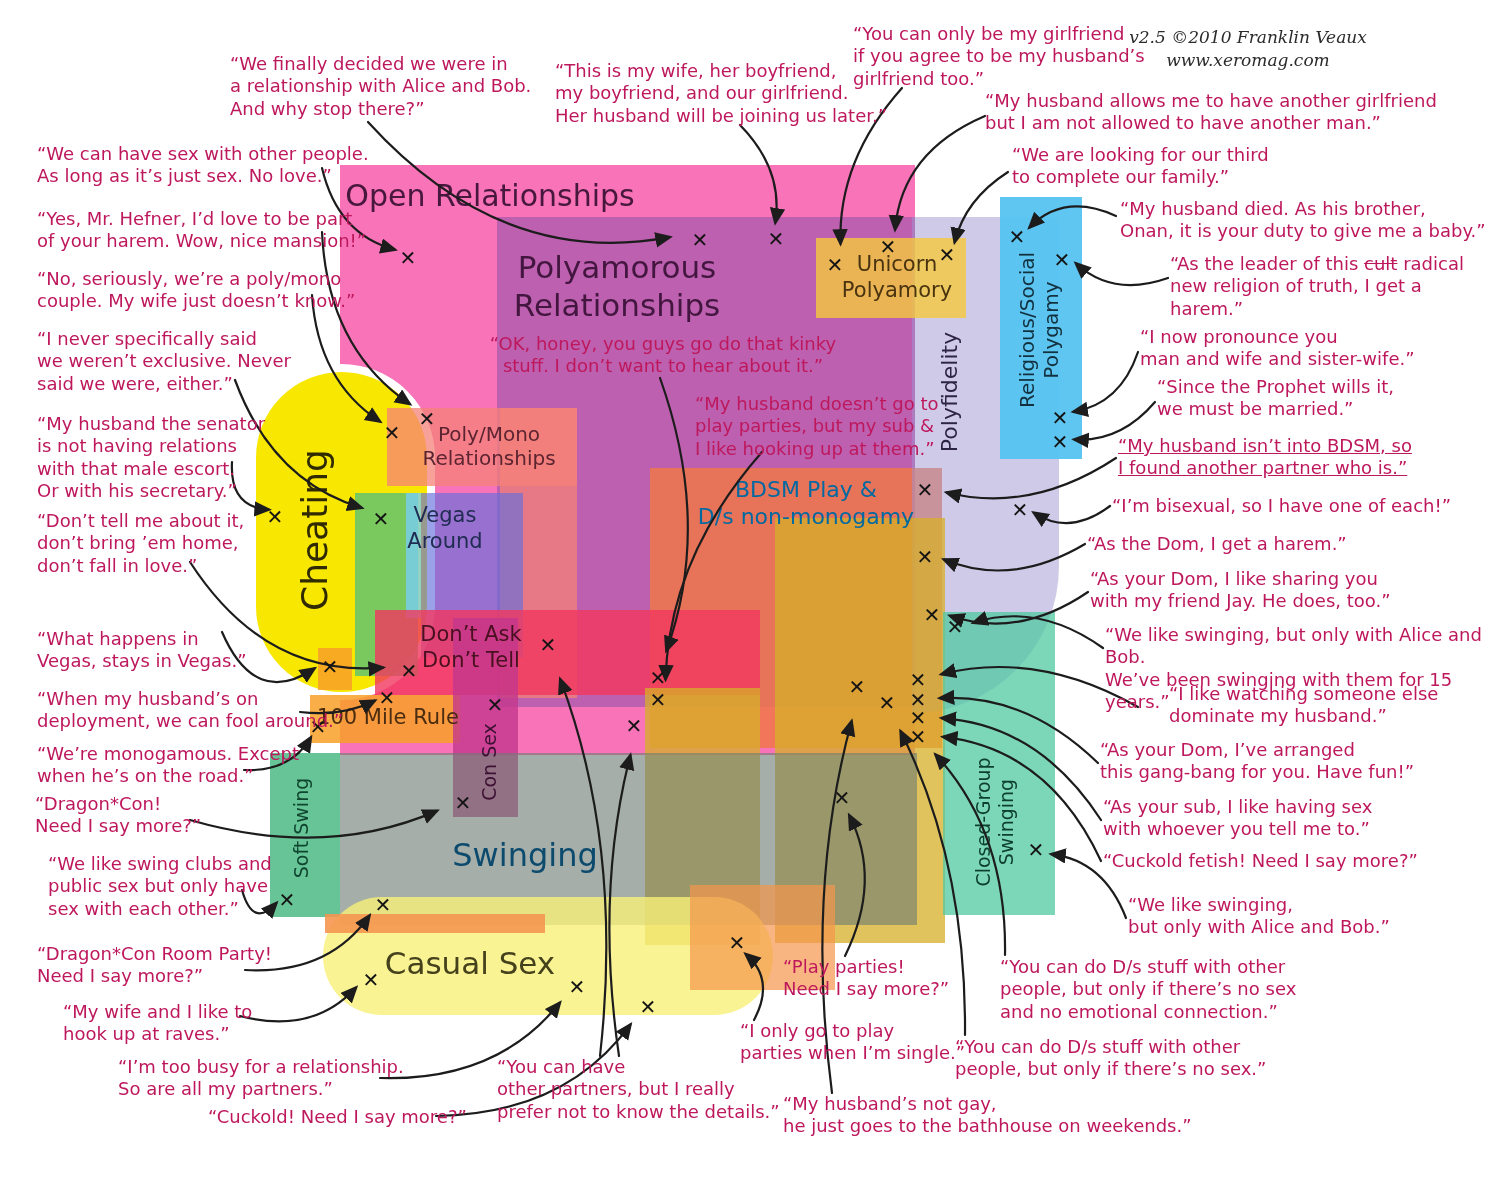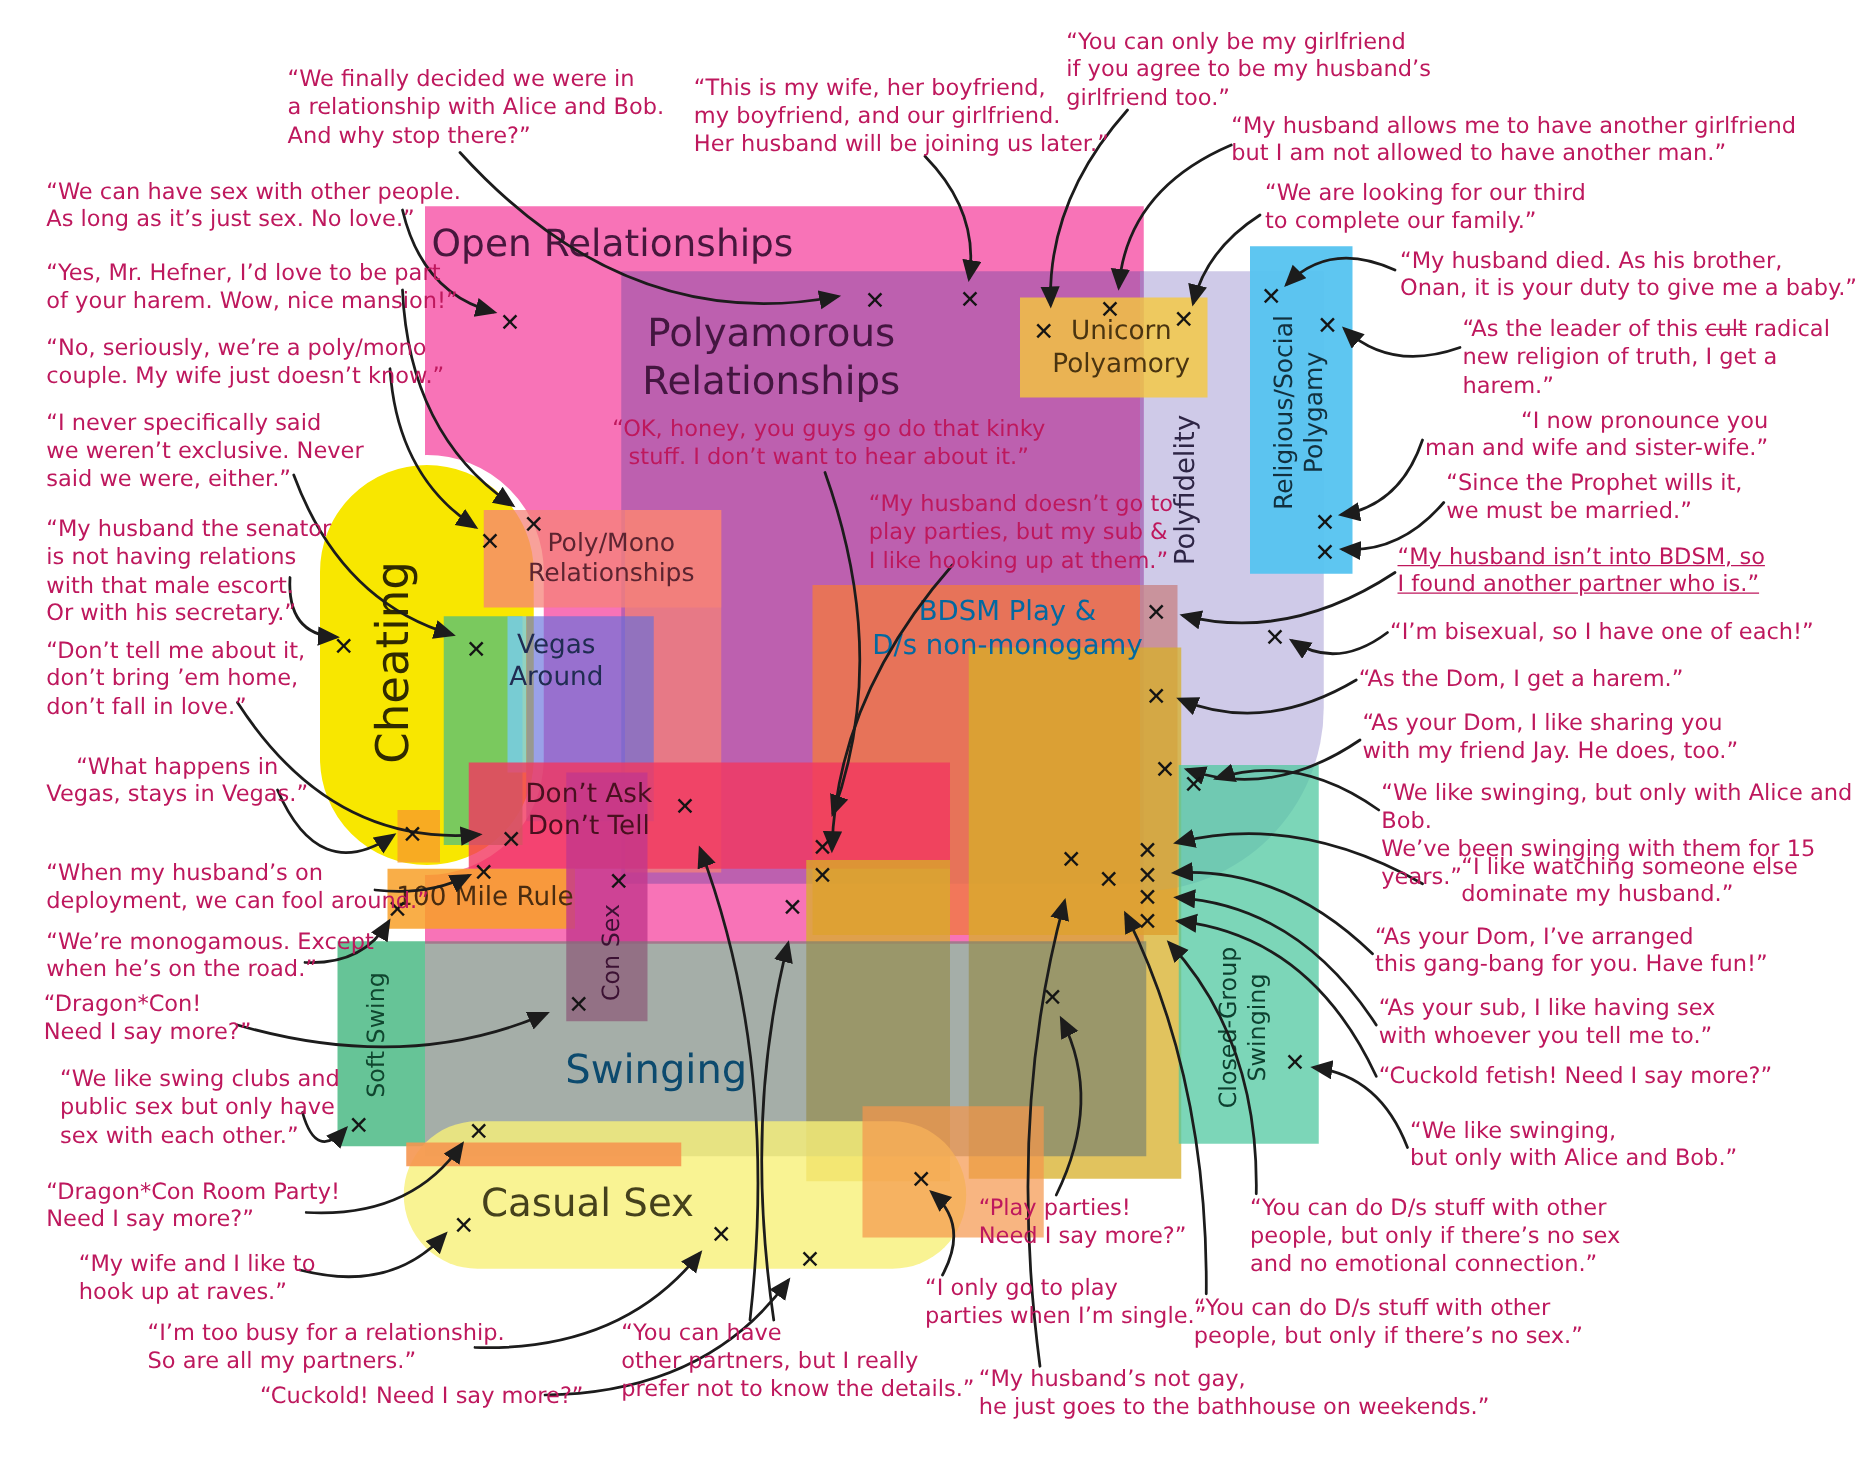--- a/index.html
+++ b/index.html
@@ -171,50 +171,54 @@
       <span class="xm" style="left: 392px; top: 433px;">✕</span>
       <span class="xm" style="left: 427px; top: 419px;">✕</span>
     </div>
   <div id="notes">
       <div class="note" style="left: 37px; top: 143px;">“We can have sex with other people.<br>As long as it’s just sex. No love.”</div>
       <div class="note" style="left: 37px; top: 208px;">“Yes, Mr. Hefner, I’d love to be part<br>of your harem. Wow, nice mansion!”</div>
       <div class="note" style="left: 37px; top: 268px;">“No, seriously, we’re a poly/mono<br>couple. My wife just doesn’t know.”</div>
       <div class="note" style="left: 37px; top: 328px;">“I never specifically said<br>we weren’t exclusive. Never<br>said we were, either.”</div>
       <div class="note" style="left: 37px; top: 413px;">“My husband the senator<br>is not having relations<br>with that male escort.<br>Or with his secretary.”</div>
       <div class="note" style="left: 37px; top: 510px;">“Don’t tell me about it,<br>don’t bring ’em home,<br>don’t fall in love.”</div>
-      <div class="note" style="left: 37px; top: 603px; text-align: center;">“What happens in<br>Vegas, stays in Vegas.”</div>
+      <div class="note" style="left: 37px; top: 628px;">“What happens in<br>Vegas, stays in Vegas.”</div>
       <div class="note" style="left: 37px; top: 688px;">“When my husband’s on<br>deployment, we can fool around.”</div>
       <div class="note" style="left: 37px; top: 743px;">“We’re monogamous. Except<br>when he’s on the road.”</div>
       <div class="note" style="left: 35px; top: 793px;">“Dragon*Con!<br>Need I say more?”</div>
       <div class="note" style="left: 48px; top: 853px;">“We like swing clubs and<br>public sex but only have<br>sex with each other.”</div>
       <div class="note" style="left: 37px; top: 943px;">“Dragon*Con Room Party!<br>Need I say more?”</div>
       <div class="note" style="left: 63px; top: 1001px;">“My wife and I like to<br>hook up at raves.”</div>
       <div class="note" style="left: 118px; top: 1056px;">“I’m too busy for a relationship.<br>So are all my partners.”</div>
       <div class="note" style="left: 208px; top: 1106px;">“Cuckold! Need I say more?”</div>
       <div class="note" style="left: 230px; top: 53px;">“We finally decided we were in<br>a relationship with Alice and Bob.<br>And why stop there?”</div>
       <div class="note" style="left: 555px; top: 60px;">“This is my wife, her boyfriend,<br>my boyfriend, and our girlfriend.<br>Her husband will be joining us later.”</div>
       <div class="note" style="left: 853px; top: 23px;">“You can only be my girlfriend<br>if you agree to be my husband’s<br>girlfriend too.”</div>
       <div class="note" style="left: 985px; top: 90px;">“My husband allows me to have another girlfriend<br>but I am not allowed to have another man.”</div>
       <div class="note" style="left: 1012px; top: 144px;">“We are looking for our third<br>to complete our family.”</div>
       <div class="note" style="left: 1120px; top: 198px;">“My husband died. As his brother,<br>Onan, it is your duty to give me a baby.”</div>
       <div class="note" style="left: 1170px; top: 253px;">“As the leader of this <s>cult</s> radical<br>new religion of truth, I get a harem.”</div>
-      <div class="note" style="left: 1140px; top: 326px; text-align: right;">“I now pronounce you<br>man and wife and sister-wife.”</div>
+      <div class="note" style="left: 1140px; top: 326px;">“I now pronounce you<br>man and wife and sister-wife.”</div>
       <div class="note" style="left: 1157px; top: 376px;">“Since the Prophet wills it,<br>we must be married.”</div>
       <div class="note" style="left: 1118px; top: 435px; text-decoration: underline;">“My husband isn’t into BDSM, so<br>I found another partner who is.”</div>
       <div class="note" style="left: 1112px; top: 495px;">“I’m bisexual, so I have one of each!”</div>
       <div class="note" style="left: 1087px; top: 533px;">“As the Dom, I get a harem.”</div>
       <div class="note" style="left: 1090px; top: 568px;">“As your Dom, I like sharing you<br>with my friend Jay. He does, too.”</div>
       <div class="note" style="left: 1105px; top: 624px;">“We like swinging, but only with Alice and Bob.<br>We’ve been swinging with them for 15 years.”</div>
       <div class="note" style="left: 1140px; top: 683px; margin-left: 29px;">“I like watching someone else<br>dominate my husband.”</div>
       <div class="note" style="left: 1100px; top: 739px;">“As your Dom, I’ve arranged<br>this gang-bang for you. Have fun!”</div>
       <div class="note" style="left: 1103px; top: 796px;">“As your sub, I like having sex<br>with whoever you tell me to.”</div>
       <div class="note" style="left: 1103px; top: 850px;">“Cuckold fetish! Need I say more?”</div>
       <div class="note" style="left: 1128px; top: 894px;">“We like swinging,<br>but only with Alice and Bob.”</div>
       <div class="note" style="left: 1000px; top: 956px;">“You can do D/s stuff with other<br>people, but only if there’s no sex<br>and no emotional connection.”</div>
       <div class="note" style="left: 955px; top: 1036px;">“You can do D/s stuff with other<br>people, but only if there’s no sex.”</div>
       <div class="note" style="left: 783px; top: 956px;">“Play parties!<br>Need I say more?”</div>
       <div class="note" style="left: 740px; top: 1020px;">“I only go to play<br>parties when I’m single.”</div>
       <div class="note" style="left: 783px; top: 1093px;">“My husband’s not gay,<br>he just goes to the bathhouse on weekends.”</div>
       <div class="note" style="left: 497px; top: 1056px;">“You can have<br>other partners, but I really<br>prefer not to know the details.”</div>
       <div class="note" style="left: 663px; top: 333px; transform: translateX(-50%); text-align: center;">“OK, honey, you guys go do that kinky<br>stuff. I don’t want to hear about it.”</div>
       <div class="note" style="left: 695px; top: 393px;">“My husband doesn’t go to<br>play parties, but my sub &amp;<br>I like hooking up at them.”</div>
     </div>
+  <div id="credit" style="left: 1088px; top: 26px; width: 320px; font-size: 17px; line-height: 1.35;">
+    <div>v2.5 ©2010 Franklin Veaux</div>
+    <div>www.xeromag.com</div>
+  </div>
 </div>
 
 </body></html>

